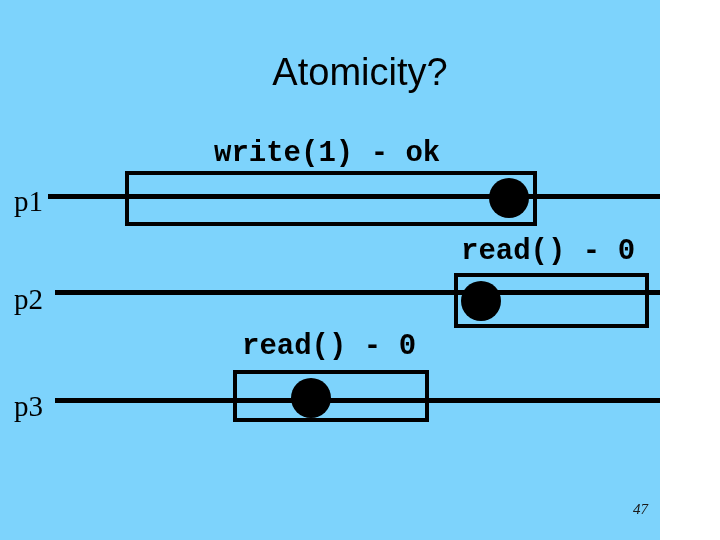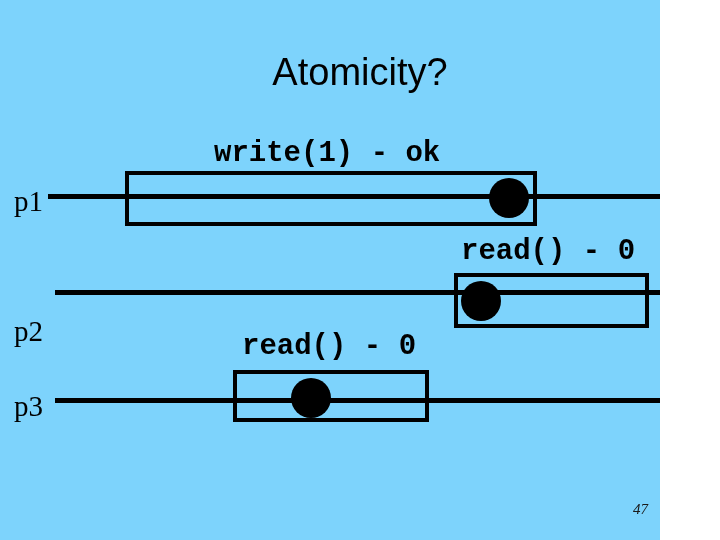--- a/index.html
+++ b/index.html
@@ -28,21 +28,21 @@
   }
   .plabel {
     position: absolute;
     left: 14px;
     font-family: "Liberation Serif", serif;
     font-size: 29px;
     line-height: 29px;
     color: #000000;
   }
   .plabel.r1 { top: 187px; }
-  .plabel.r2 { top: 285px; margin-top: 32px; }
+  .plabel.r2 { top: 285px; }
   .plabel.r3 { top: 392px; text-align: right; }
 
   .oplabel {
     position: absolute;
     font-family: "Liberation Mono", "DejaVu Sans Mono", monospace;
     font-weight: bold;
     font-size: 29px;
     line-height: 29px;
     color: #000000;
     white-space: pre;

